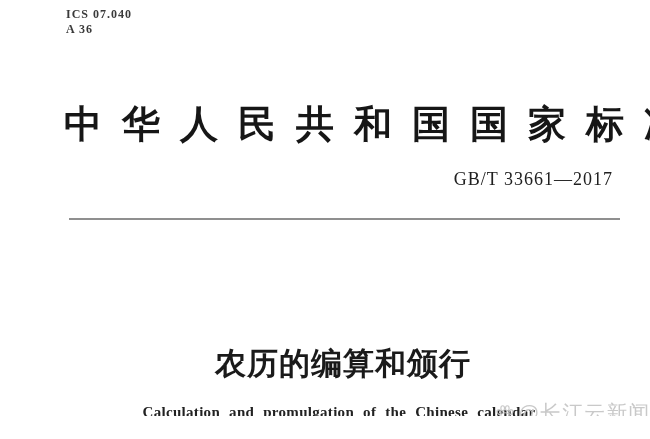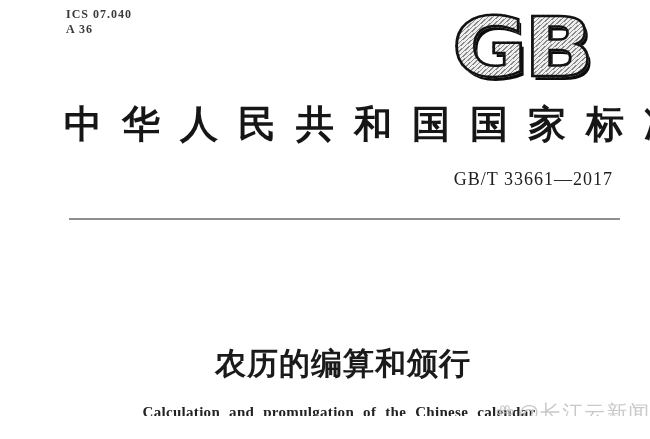--- a/index.html
+++ b/index.html
@@ -141,24 +141,20 @@
 </head>
 <body>
 
 <div class="page">
 
   <div class="ics-block">
     <div>ICS 07.040</div>
     <div>A 36</div>
   </div>
 
-  <div class="gb-logo">
-    <span class="gb-back" aria-hidden="true">GB</span>
-    <span class="gb-front">GB</span>
-  </div>
 
   <div class="main-title">中华人民共和国国家标准</div>
 
   <div class="std-number">GB/T 33661—2017</div>
 
   <div class="divider"></div>
 
   <div class="cn-title">农历的编算和颁行</div>
 
   <div class="en-title">Calculation and promulgation of the Chinese calendar</div>

